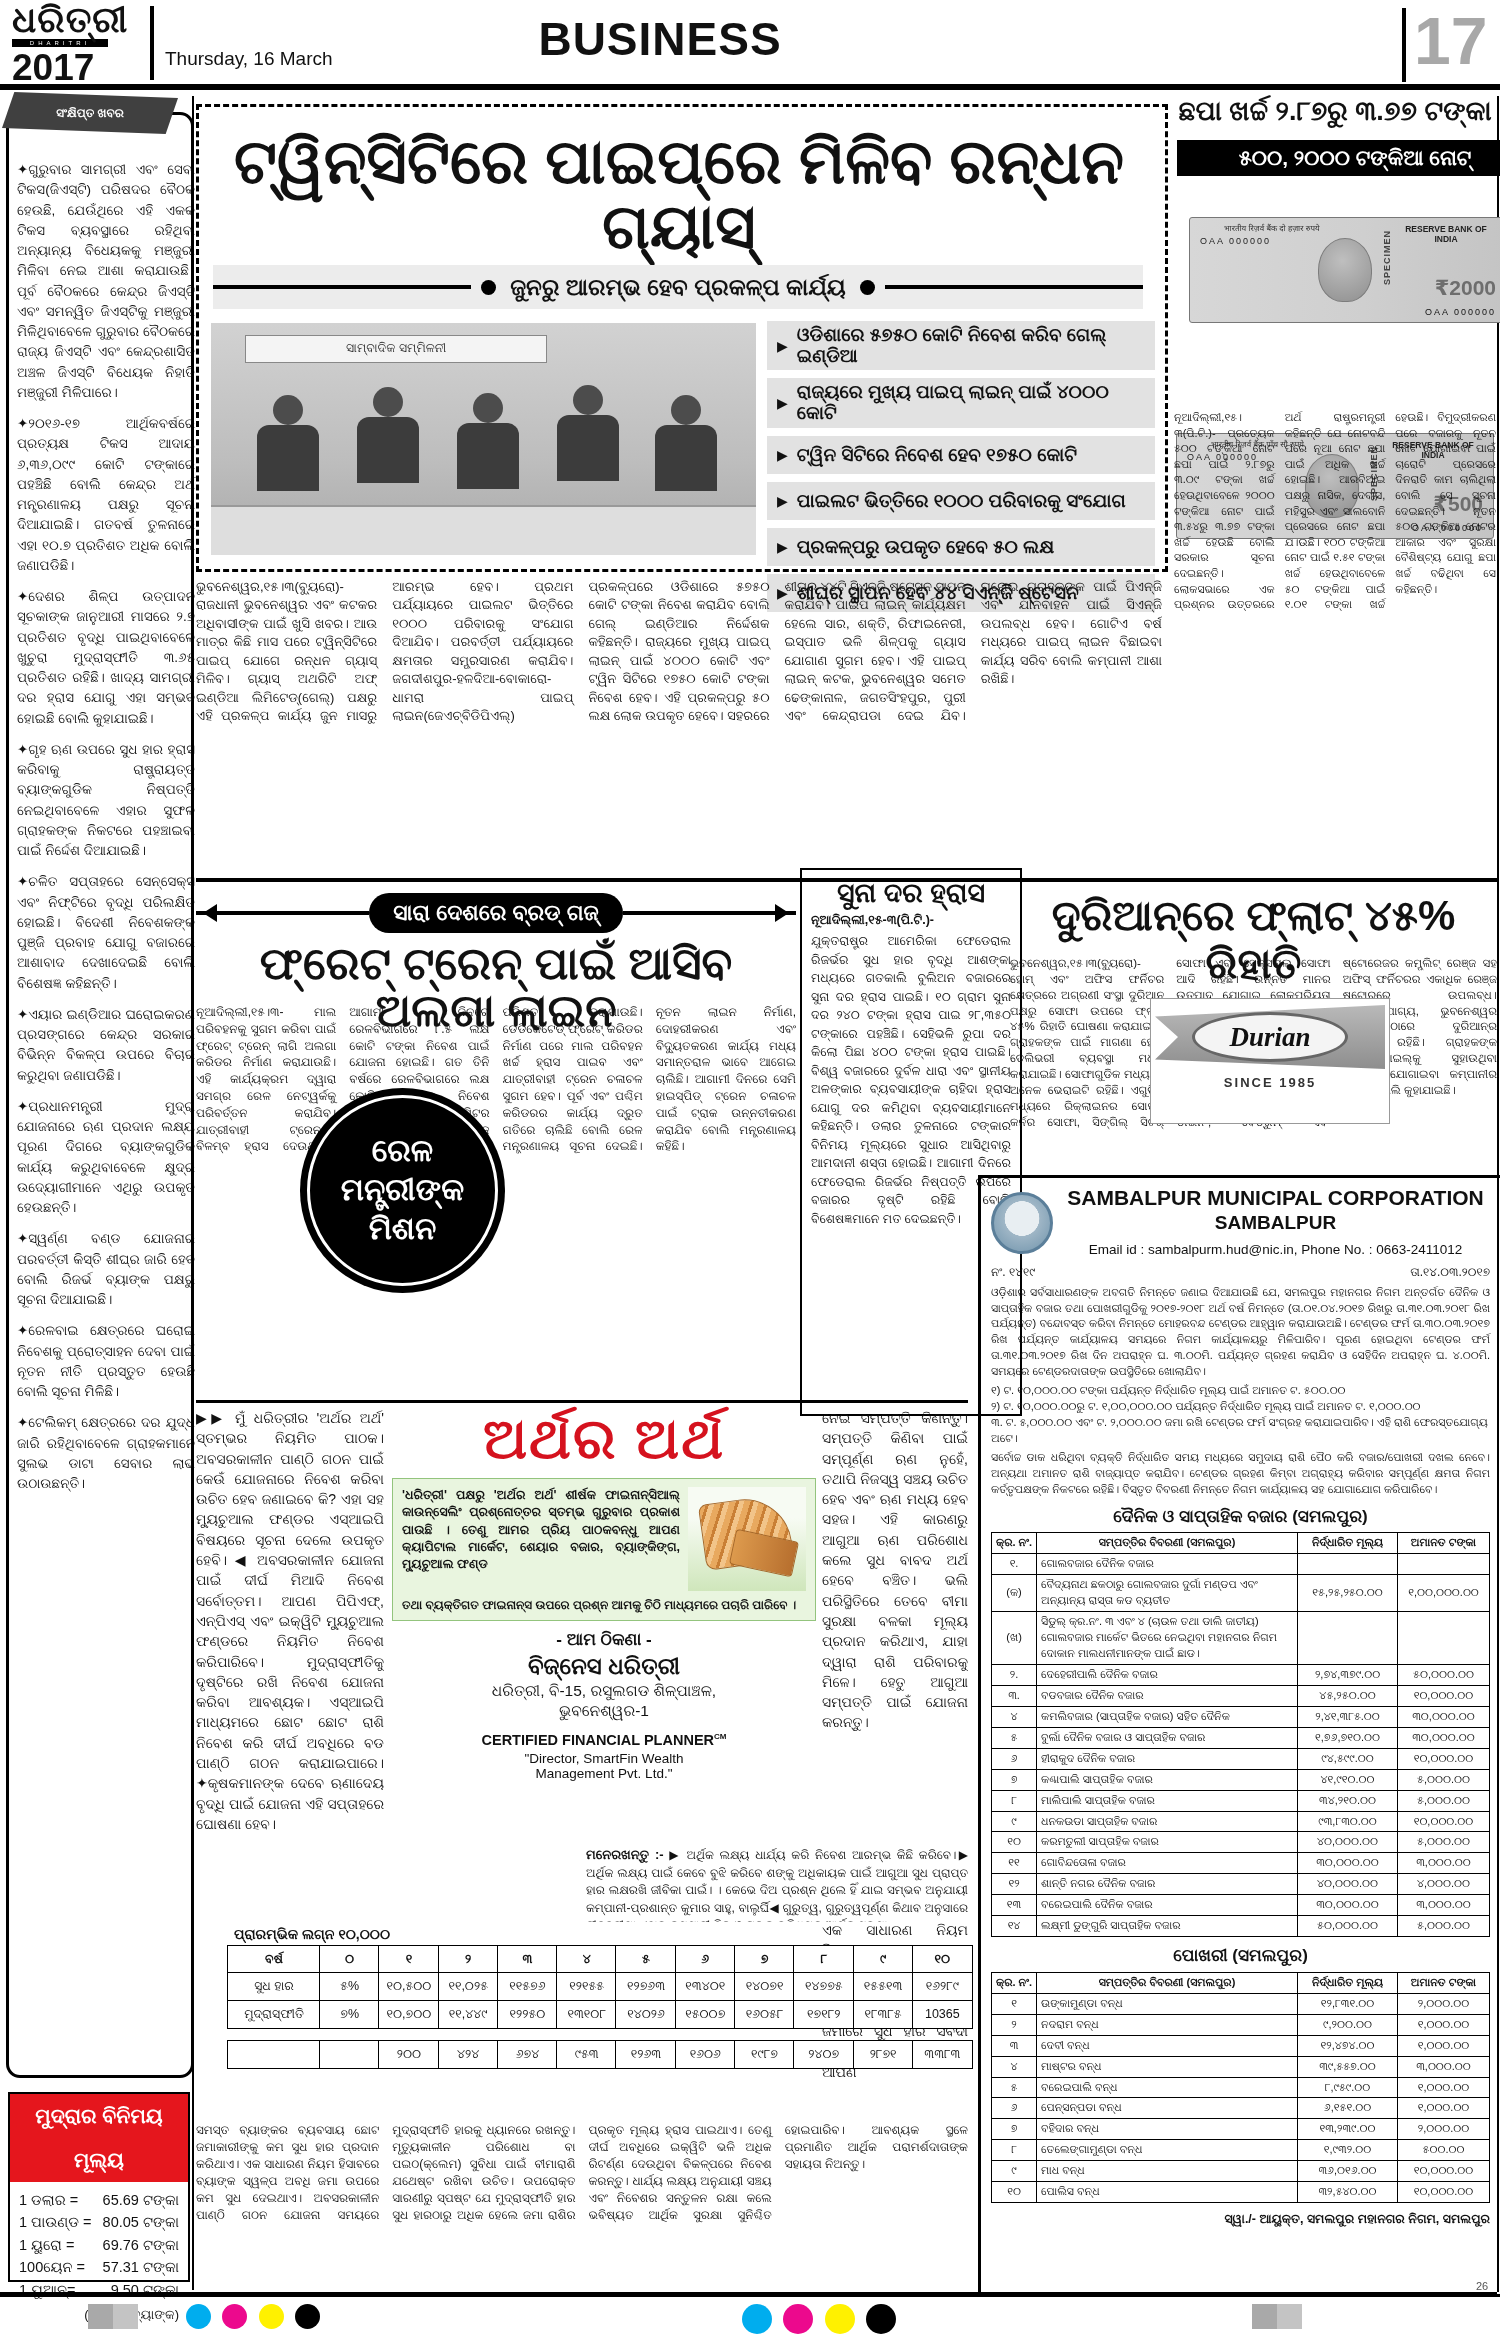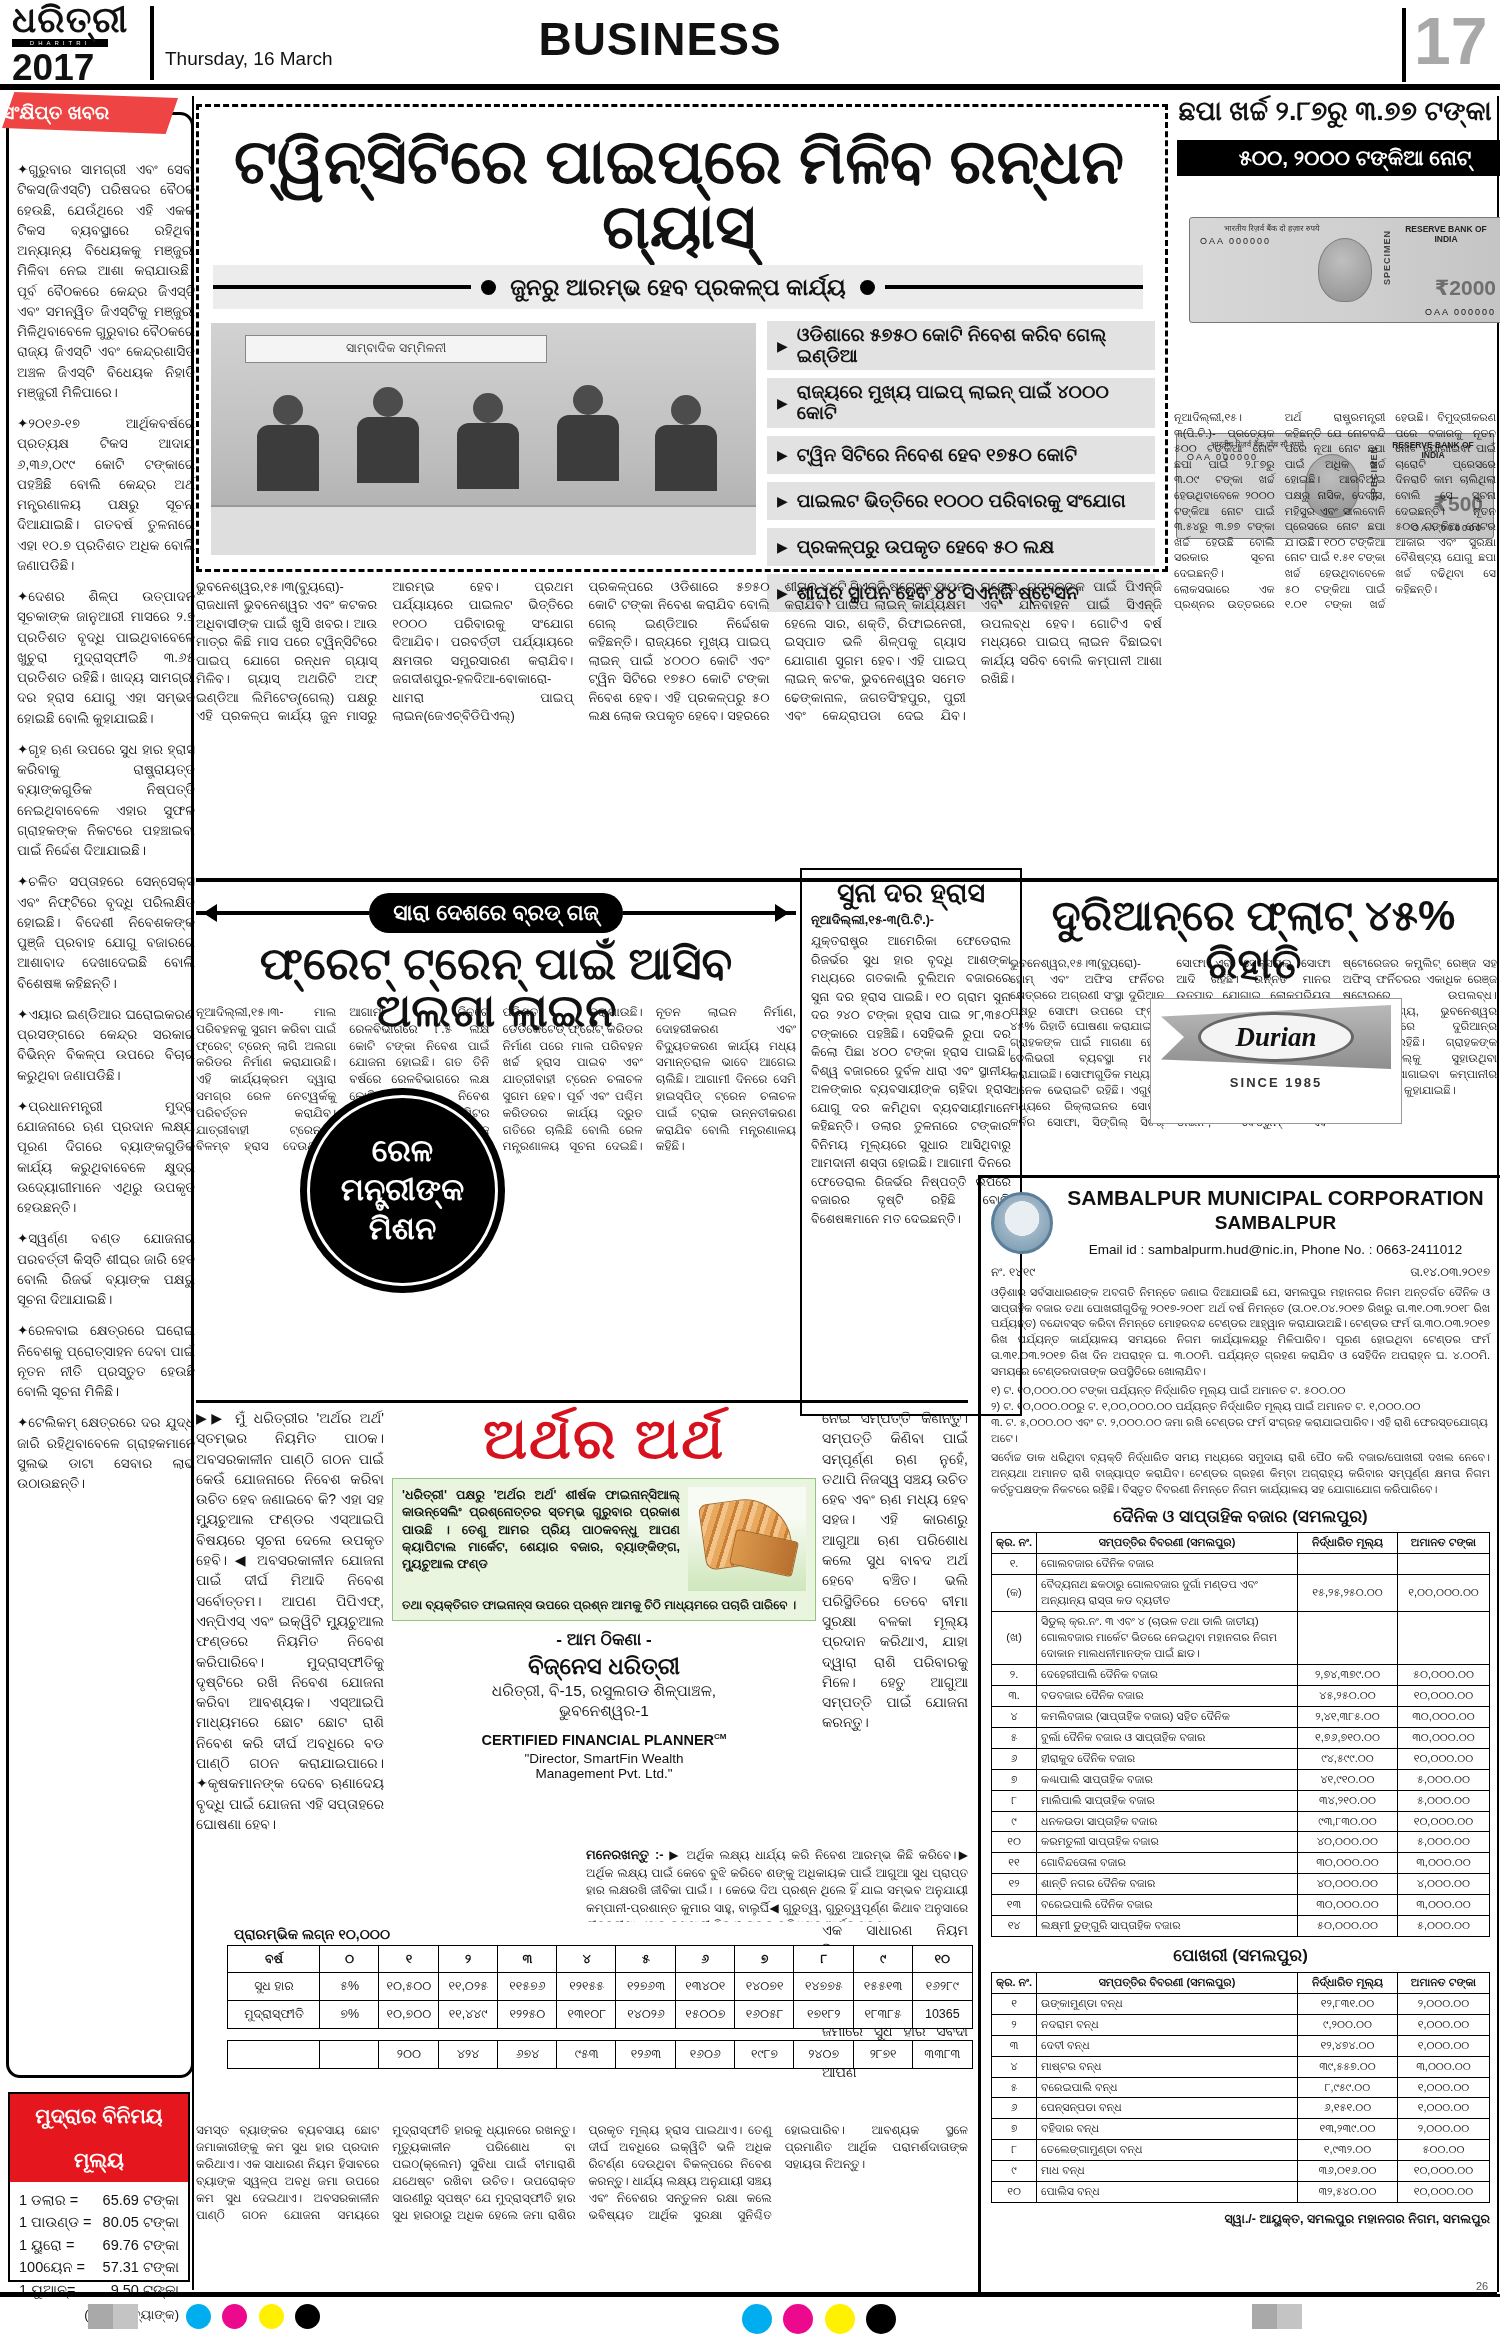--- a/index.html
+++ b/index.html
@@ -16,22 +16,22 @@
             text-align:center;padding:1px 0;margin-top:1px;}
   .logo-year{font-size:37px;font-weight:bold;line-height:1;margin-top:2px;}
   .vrule{background:#000;width:4px;}
   .mast-date{font-size:19px;}
   .mast-section{font-size:46px;font-weight:bold;letter-spacing:1px;}
   .mast-page{font-size:66px;color:#a8a8a8;font-weight:bold;line-height:1;}
   .rule-h{background:#000;}
 
   
   .briefs-box{border:3px solid #000;border-radius:14px;}
-  .briefs-head{background:#ef4444;color:#fff;clip-path:polygon(7% 0,100% 14%,93% 100%,0 86%);
-               font-size:19px;font-weight:bold;text-align:left;line-height:42px;}
+  .briefs-head{background:#404040;color:#fff;clip-path:polygon(7% 0,100% 14%,93% 100%,0 86%);
+               font-size:12px;font-weight:bold;text-align:center;line-height:42px;}
   .briefs-body{padding:40px 9px 8px 9px;font-size:13.5px;line-height:1.5;}
   .brief-item{margin-bottom:11px;}
 
   
   .lead-box{border:3px dashed #000;}
   .lead-headline{font-size:62px;font-weight:bold;line-height:1.05;}
   .lead-strip{background:#ececec;display:flex;align-items:center;}
   .strip-line{flex:1;height:4px;background:#000;}
   .strip-dot{width:15px;height:15px;border-radius:50%;background:#000;margin:0 10px;flex:none;}
   .lead-sub{font-size:23px;font-weight:bold;white-space:nowrap;padding:0 4px;}
@@ -76,21 +76,21 @@
   .mission-circle::after{content:"";position:absolute;inset:7px;border:3px solid #fff;border-radius:50%;}
 
   
   .gold-box{border:2.5px solid #000;padding:8px 9px;}
   .gold-head{font-size:27px;font-weight:bold;}
   .gold-body{font-size:12.5px;line-height:1.48;margin-top:4px;}
 
   
   .durian-headline{font-size:42px;font-weight:bold;}
   .durian-body{column-count:3;column-gap:12px;font-size:11.5px;line-height:1.38;}
-  .durian-logo{background:#fff;border:1px solid #999;padding:6px 10px;}
+  .durian-logo{background:#fff;border:1px solid #999;padding:6px 4px;}
   .durian-ribbon{position:relative;height:64px;background:linear-gradient(180deg,#b9b9b9,#8e8e8e);
                  clip-path:polygon(0 18%,10% 50%,0 85%,100% 100%,100% 0);display:flex;align-items:center;justify-content:center;}
   .durian-oval{background:#f4f4f4;border:3px solid #666;border-radius:50%;width:150px;height:44px;
                display:flex;align-items:center;justify-content:center;font-size:27px;font-weight:bold;font-style:italic;
                font-family:"Liberation Serif","DejaVu Serif",serif;}
   .durian-since{font-size:13px;font-weight:bold;letter-spacing:2px;color:#333;margin-top:6px;}
 
   
   .muni-box{border:3px solid #000;padding:8px 10px;font-size:11px;line-height:1.45;}
   .muni-header{display:flex;align-items:center;gap:8px;}

